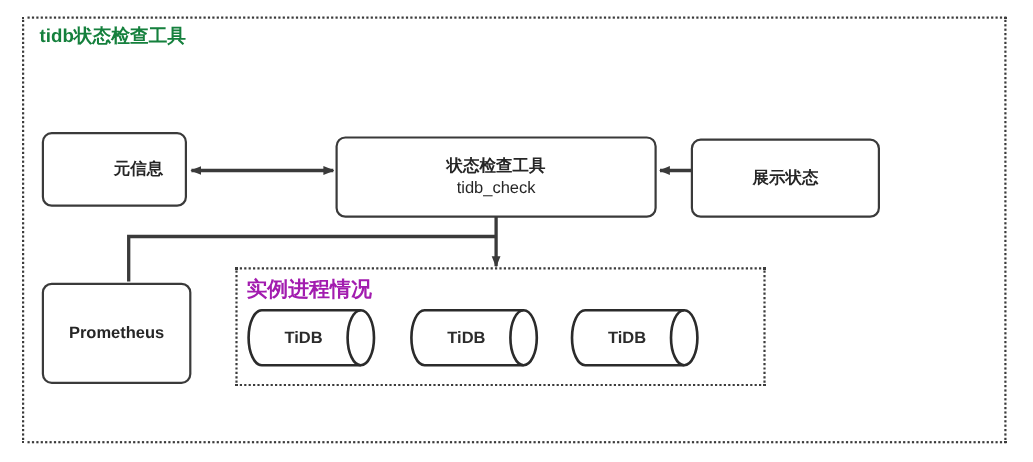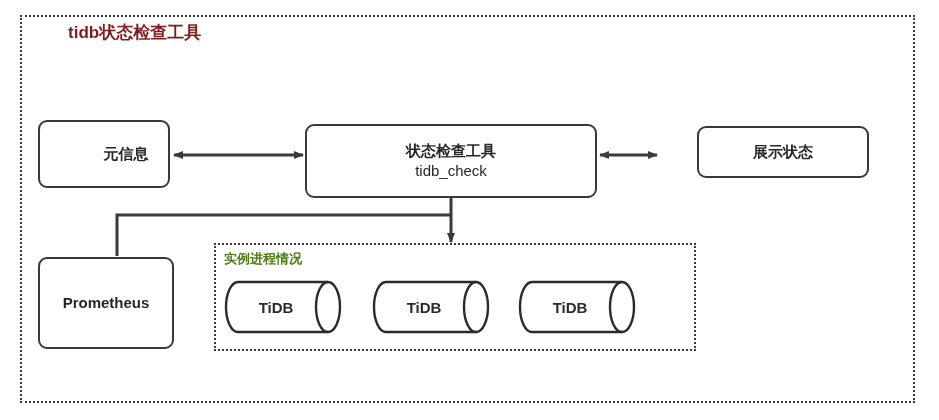--- a/index.html
+++ b/index.html
@@ -34,24 +34,23 @@
     box-sizing: border-box;
     background: #ffffff;
   }
 
   .frame-title {
     position: absolute;
     left: 36px;
     top: 21px;
     font-size: 17px;
     font-weight: bold;
-    color: #7f1d1d;
+    color: #15803d;
     letter-spacing: 0px;
     white-space: nowrap;
-    margin-left: 32px;
   }
 
   
   .node-box {
     position: absolute;
     box-sizing: border-box;
     border: 2px solid #3a3a3a;
     border-radius: 9px;
     background: #ffffff;
     display: flex;
@@ -68,41 +67,41 @@
   }
   .node-box .line2 {
     font-size: 15px;
     font-weight: normal;
     line-height: 20px;
     white-space: nowrap;
   }
 
   #node-meta     { left: 38px;  top: 120px; width: 132px; height: 68px; padding-left: 44px; }
   #node-checker  { left: 305px; top: 124px; width: 292px; height: 74px; }
-  #node-display  { left: 697px; top: 126px; width: 172px; height: 52px; }
+  #node-display  { left: 628px; top: 126px; width: 172px; height: 72px; }
   #node-prom     { left: 38px;  top: 257px; width: 136px; height: 92px; }
 
   
   .inner-frame {
     position: absolute;
     left: 214px;
     top: 243px;
     width: 482px;
     height: 108px;
     border: 2px dotted #3b3b3b;
     box-sizing: border-box;
     background: #ffffff;
   }
   .inner-title {
     position: absolute;
     left: 224px;
     top: 250px;
-    font-size: 13px;
-    font-weight: bold;
-    color: #4d7c0f;
+    font-size: 19px;
+    font-weight: bold;
+    color: #a21caf;
     white-space: nowrap;
   }
 
   
   .cylinder {
     position: absolute;
     width: 122px;
     height: 44px;
   }
   .cylinder svg { display: block; }

